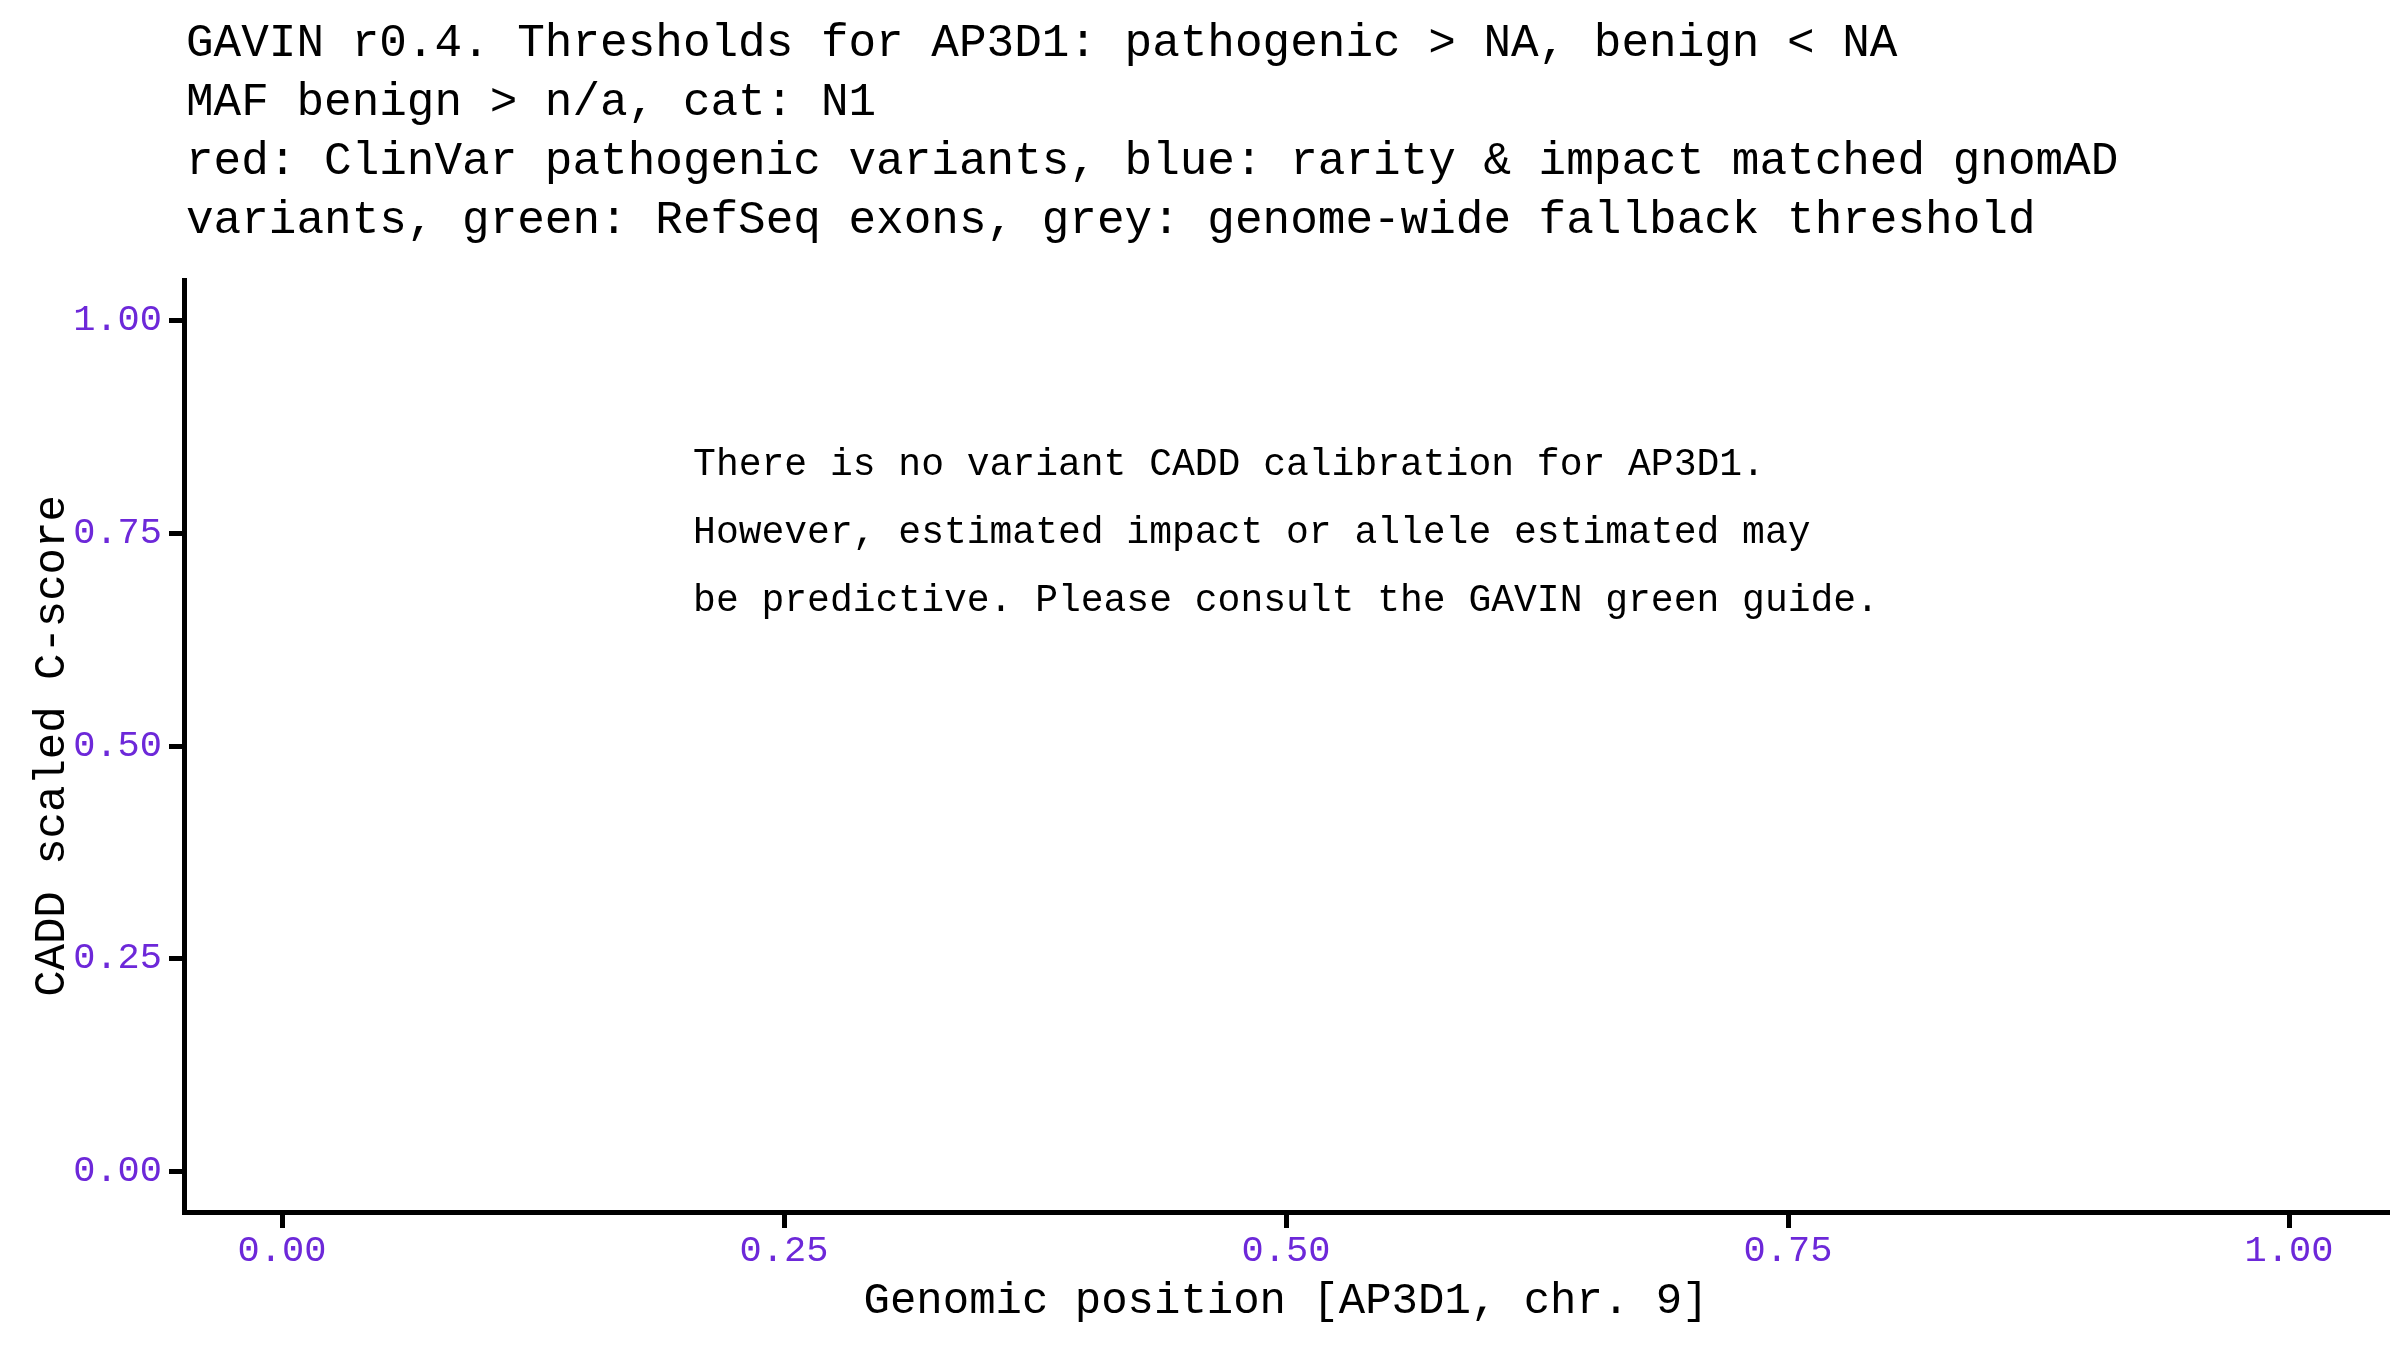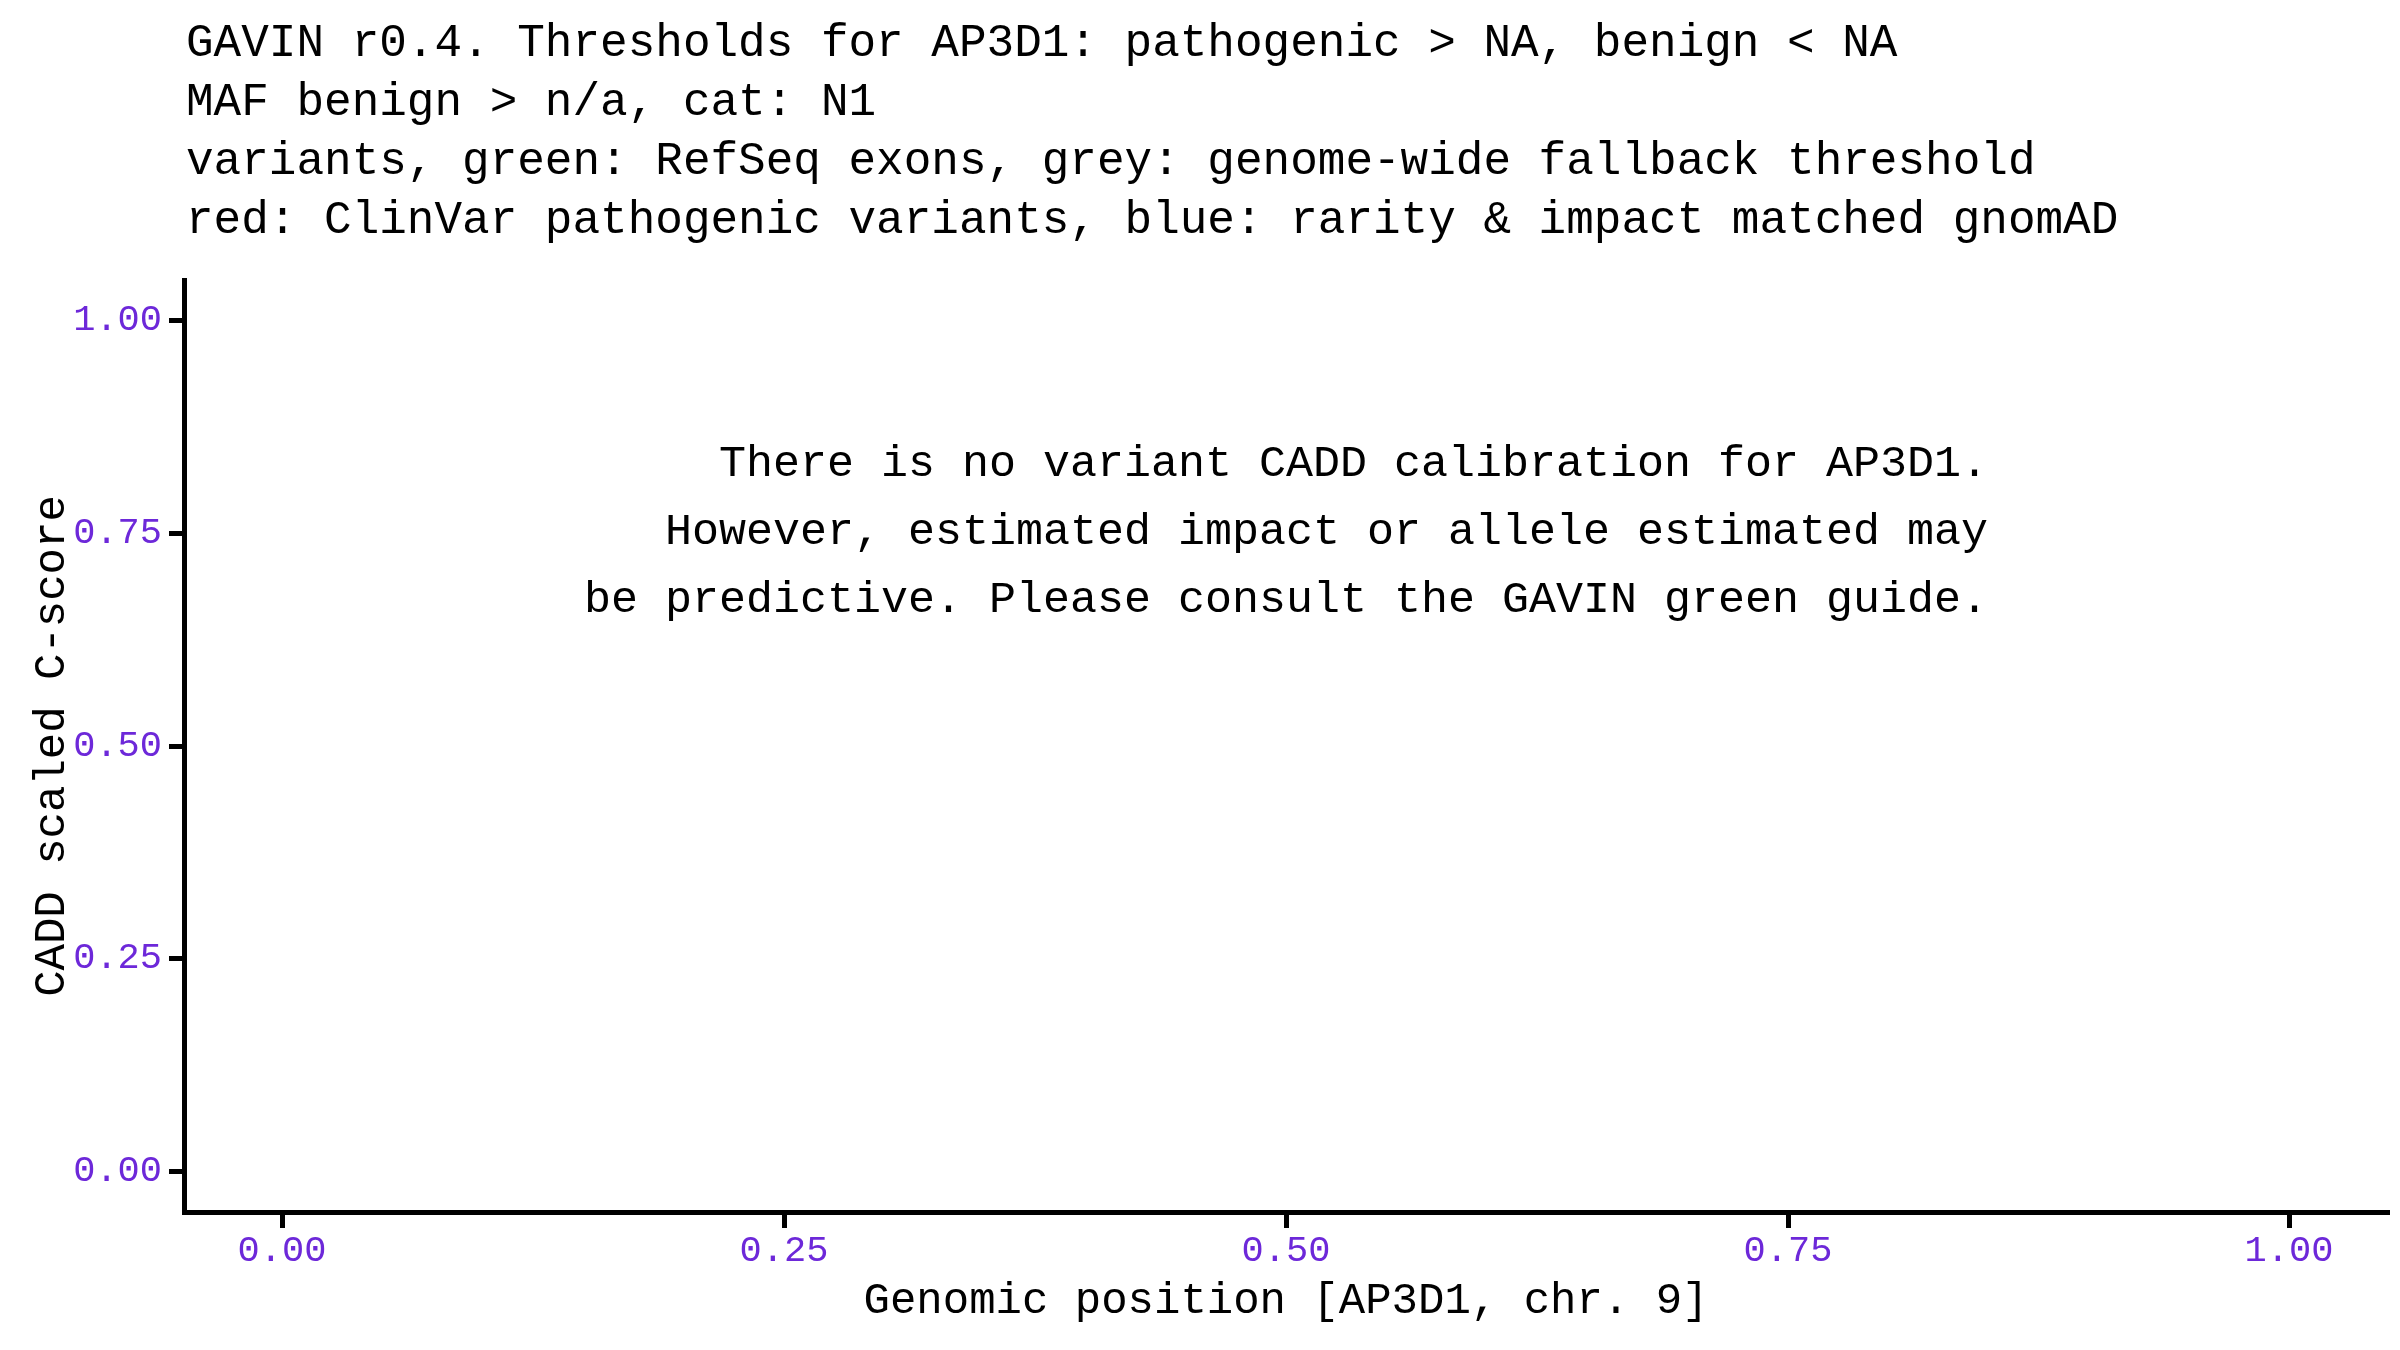--- a/index.html
+++ b/index.html
@@ -54,43 +54,43 @@
   #y-axis-title {
     left: 40px;
     top: 746px;
     transform: translate(-50%, -50%) rotate(-90deg);
   }
   .panel-annotation {
     position: absolute;
     left: 1274px;
     top: 431px;
     transform: translateX(-50%);
-    font-size: 45px;
+    font-size: 38px;
     line-height: 68px;
     color: #000000;
-    text-align: right;
+    text-align: left;
     white-space: nowrap;
   }
   .plot-panel {
     position: absolute;
     left: 175px; top: 278px;
     width: 2203px; height: 932px;
     background: #ffffff;
   }
 </style>
 </head>
 <body>
 
 <div id="figure">
 
   <div class="plot-title">
     <div>GAVIN r0.4. Thresholds for AP3D1: pathogenic &gt; NA, benign &lt; NA</div>
     <div>MAF benign &gt; n/a, cat: N1</div>
+    <div>red: ClinVar pathogenic variants, blue: rarity &amp; impact matched gnomAD</div>
     <div>variants, green: RefSeq exons, grey: genome-wide fallback threshold</div>
-    <div>red: ClinVar pathogenic variants, blue: rarity &amp; impact matched gnomAD</div>
   </div>
 
   <div class="plot-panel"></div>
 
   <div class="axis-line" id="y-axis-line"></div>
   <div class="axis-line" id="x-axis-line"></div>
 
   <div class="tick-mark y" style="top:318px;"></div>
   <div class="tick-mark y" style="top:531px;"></div>
   <div class="tick-mark y" style="top:744px;"></div>

